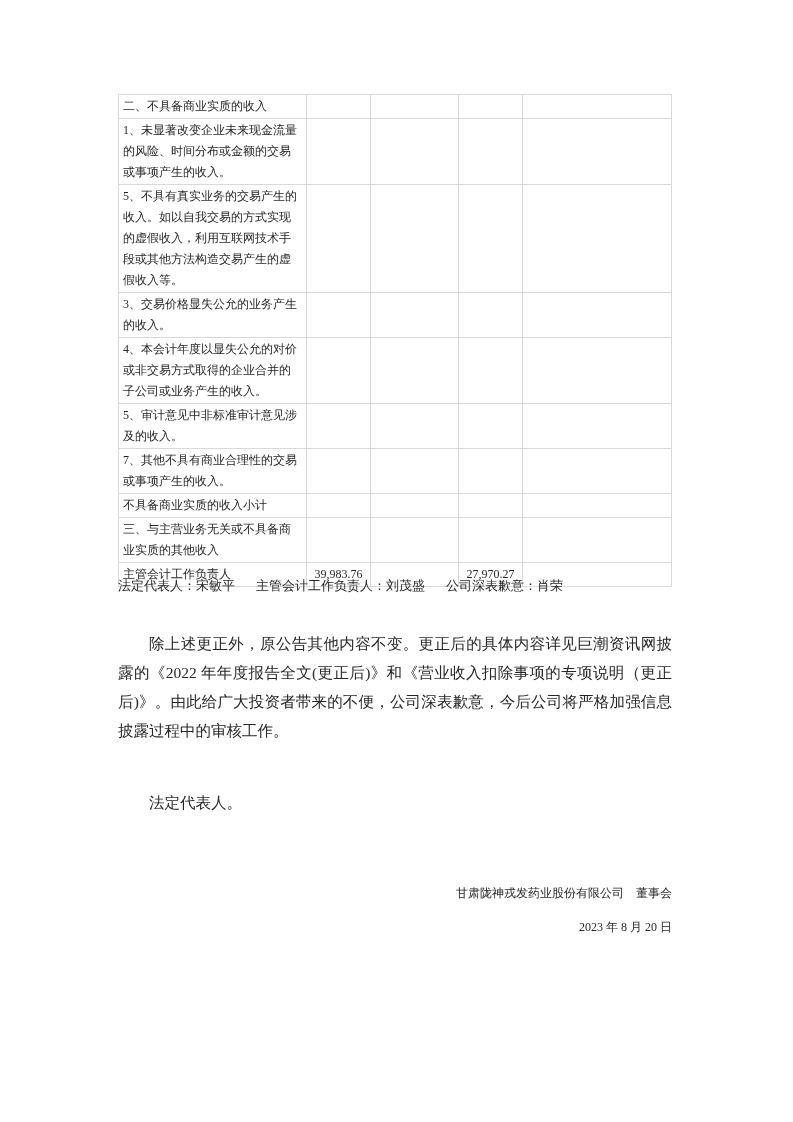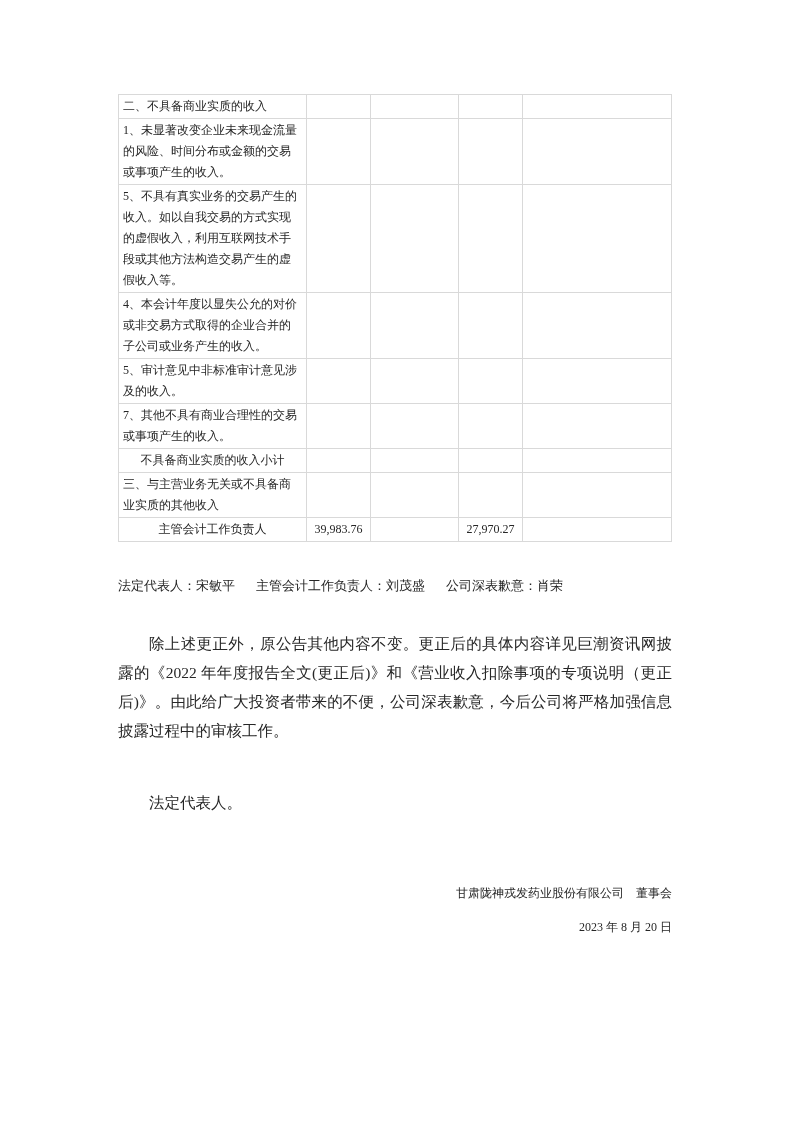--- a/index.html
+++ b/index.html
@@ -17,21 +17,21 @@
     position: absolute; left: 118px; top: 94px;
     width: 553px; border-collapse: collapse; table-layout: fixed;
   }
   .doc-table td {
     border: 1px solid #d9d9d9;
     font-size: 12px; line-height: 21px;
     padding: 1px 4px; vertical-align: middle;
     overflow: hidden;
   }
   td.lbl { text-align: left; }
-  td.lbl.center { text-align: center; }
+  td.lbl.center { text-align: left; }
   td.val { text-align: center; }
 
   
   .legal {
     position: absolute; left: 118px; top: 577px;
     width: 560px; font-size: 13px; line-height: 18px; white-space: nowrap;
   }
   .legal span { margin-right: 21px; }
   .legal span:last-child { margin-right: 0; }
 
@@ -85,20 +85,27 @@
         <td class="val"></td>
       </tr>
       <tr>
         <td class="lbl">5、不具有真实业务的交易产生的收入。如以自我交易的方式实现的虚假收入，利用互联网技术手段或其他方法构造交易产生的虚假收入等。</td>
         <td class="val"></td>
         <td class="val"></td>
         <td class="val"></td>
         <td class="val"></td>
       </tr>
       <tr>
+        <td class="lbl">3、交易价格显失公允的业务产生的收入。</td>
+        <td class="val"></td>
+        <td class="val"></td>
+        <td class="val"></td>
+        <td class="val"></td>
+      </tr>
+      <tr>
         <td class="lbl">4、本会计年度以显失公允的对价或非交易方式取得的企业合并的子公司或业务产生的收入。</td>
         <td class="val"></td>
         <td class="val"></td>
         <td class="val"></td>
         <td class="val"></td>
       </tr>
       <tr>
         <td class="lbl">5、审计意见中非标准审计意见涉及的收入。</td>
         <td class="val"></td>
         <td class="val"></td>

